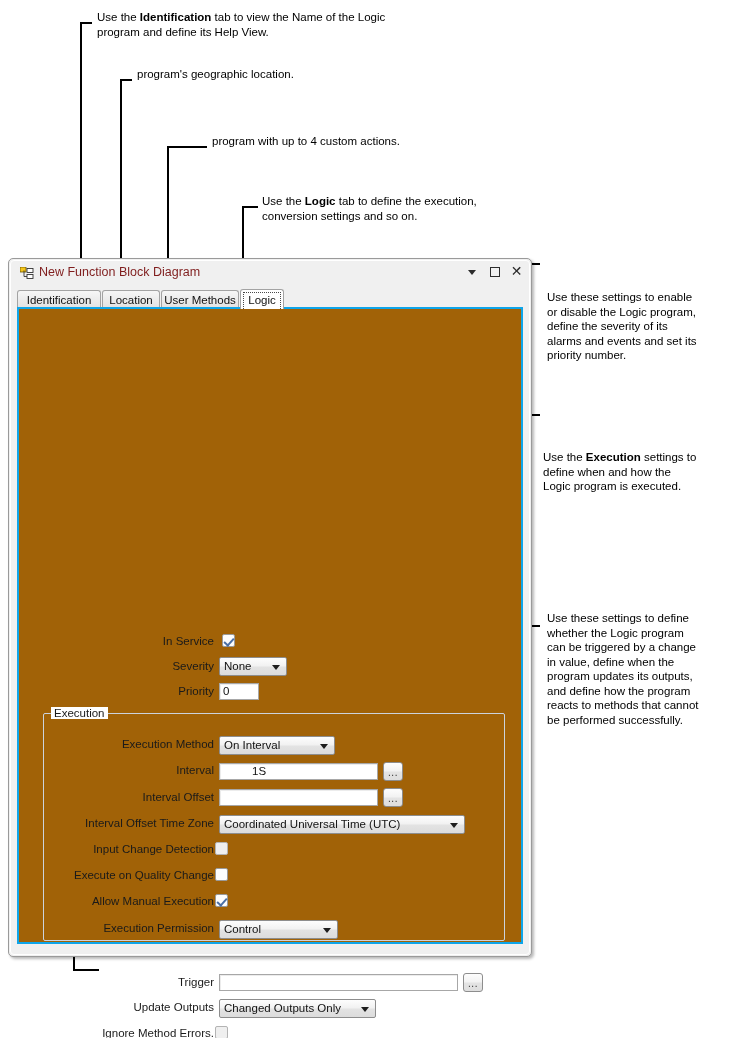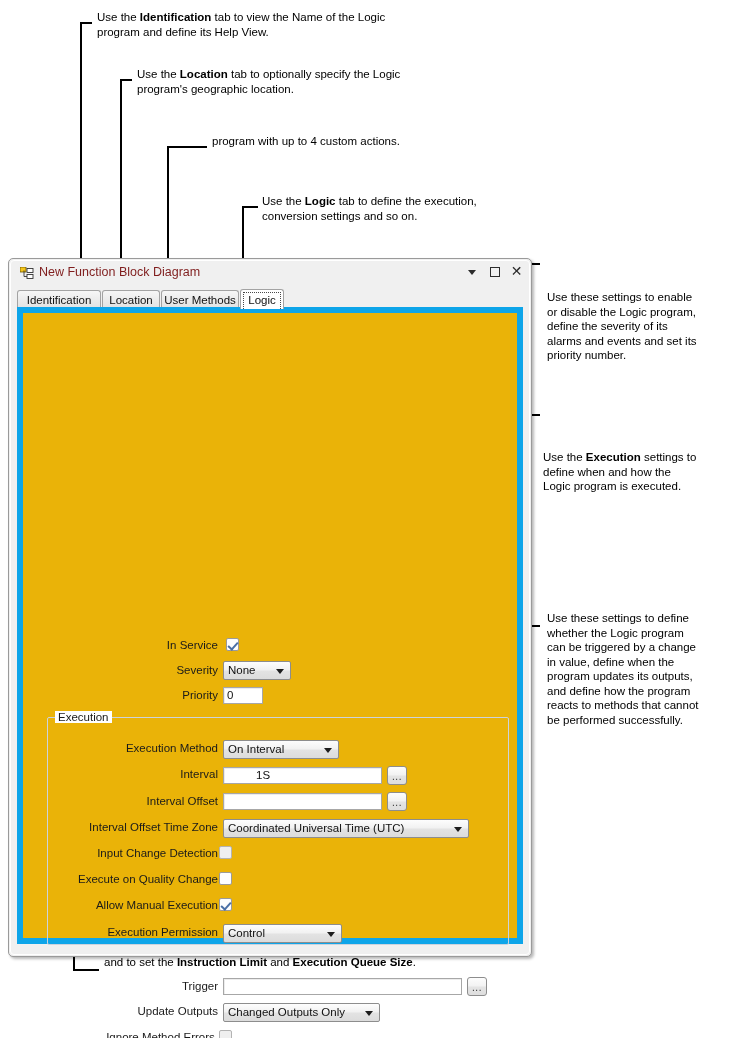--- a/index.html
+++ b/index.html
@@ -73,21 +73,21 @@
   .tab.sel{
     background:#ffffff;border-color:#a3a3a3;height:20px;top:-1px;z-index:4;
   }
   .tab.sel .tab-focus{
     position:absolute;left:2px;top:2px;right:2px;bottom:0;
     border:1px dotted #4a4a4a;border-bottom:none;
   }
 
   .tabpage{
     position:absolute;left:8px;top:48px;right:8px;bottom:12px;
-    background:#eab308;border:6px solid #0ea5e9;box-sizing:border-box;
+    background:#a16207;border:2px solid #0ea5e9;box-sizing:border-box;
   }
   .lbl{position:absolute;font-size:11.5px;color:#1a1a1a;text-align:right;white-space:nowrap;}
 
   .txt{
     position:absolute;height:17px;box-sizing:border-box;
     background:#fff;border:1px solid #a7a7a7;
     font-size:11.5px;color:#111;padding:0 3px;line-height:15px;
     box-shadow:inset 1px 1px 0 #ececec;
   }
   .cbo{
@@ -151,21 +151,20 @@
     <polyline points="228,334 460,264 540,264" fill="none" stroke="#000" stroke-width="2"></polyline>
     <polyline points="338,415 540,415" fill="none" stroke="#000" stroke-width="2"></polyline>
     <polyline points="368,699 504,626 540,626" fill="none" stroke="#000" stroke-width="2"></polyline>
   </svg>
 
   <div class="callout" style="left:97px;top:10px;width:330px;">
       <div><span>Use the </span><b>Identification</b><span> tab to view the Name of the Logic</span></div>
       <div><span>program and define its Help View.</span></div>
     </div>
   <div class="callout" style="left:137px;top:67px;width:330px;">
-      <div><span>Use the </span><b>Location</b><span> tab to optionally specify the Logic</span></div>
       <div><span>program's geographic location.</span></div>
     </div>
   <div class="callout" style="left:212px;top:134px;width:330px;">
       <div><span>program with up to 4 custom actions.</span></div>
     </div>
   <div class="callout" style="left:262px;top:194px;width:300px;">
       <div><span>Use the </span><b>Logic</b><span> tab to define the execution,</span></div>
       <div><span>conversion settings and so on.</span></div>
     </div>
   <div class="callout" style="left:547px;top:255px;width:200px;margin-top:35px;">
@@ -185,21 +184,20 @@
       <div><span>whether the Logic program</span></div>
       <div><span>can be triggered by a change</span></div>
       <div><span>in value, define when the</span></div>
       <div><span>program updates its outputs,</span></div>
       <div><span>and define how the program</span></div>
       <div><span>reacts to methods that cannot</span></div>
       <div><span>be performed successfully.</span></div>
     </div>
   <div class="callout" style="left:104px;top:940px;width:440px;">
       <div><span>Use these settings to define how the Logic program converts values,</span></div>
-      <div><span>and to set the </span><b>Instruction Limit</b><span> and </span><b>Execution Queue Size</b><span>.</span></div>
     </div>
 
   <div class="dlg">
     <div class="dlg-inner-glow"></div>
 
     <div class="titlebar">
       <svg class="title-icon" viewBox="0 0 14 13">
         <polygon points="0,0 6,0 6,5 0,5" fill="#f5c518" stroke="#6b5400" stroke-width="0.8"></polygon>
         <rect x="7" y="1.5" width="6" height="4" fill="#fff" stroke="#333" stroke-width="0.9"></rect>
         <rect x="7" y="7.5" width="6" height="4" fill="#fff" stroke="#333" stroke-width="0.9"></rect>

